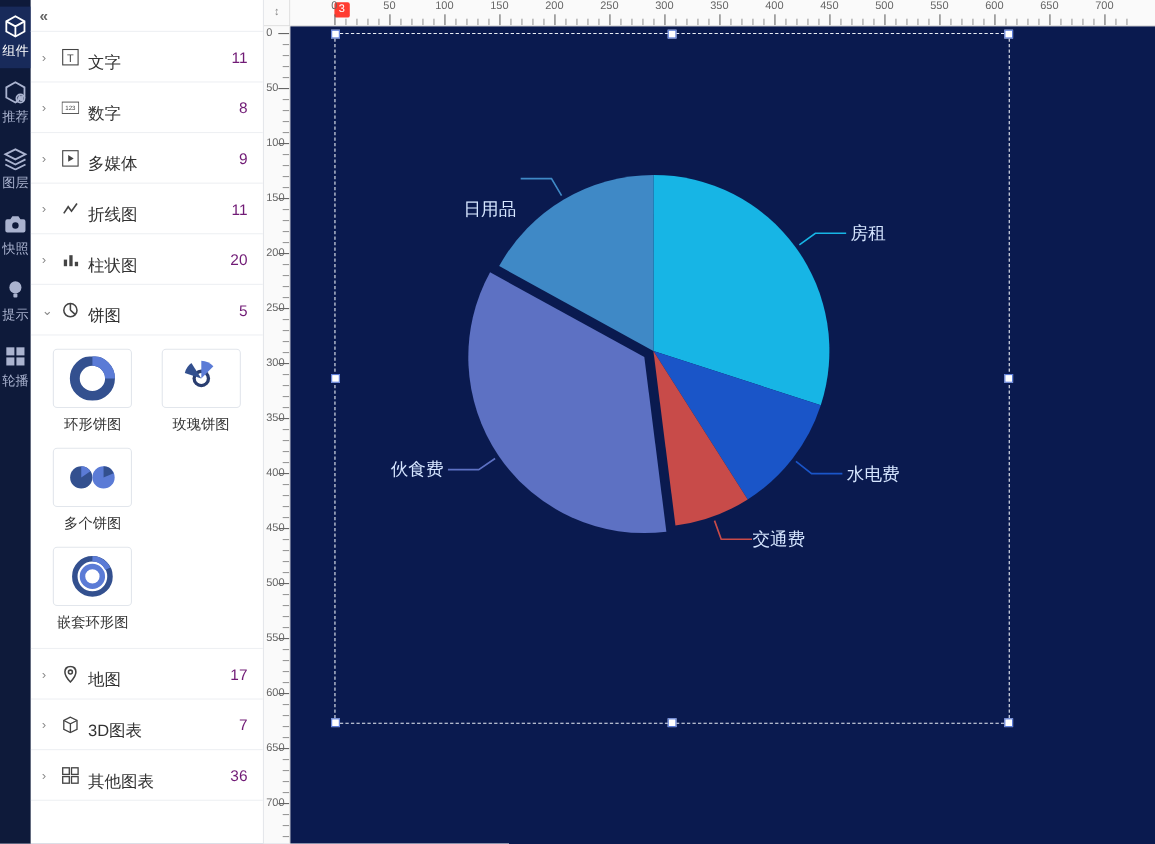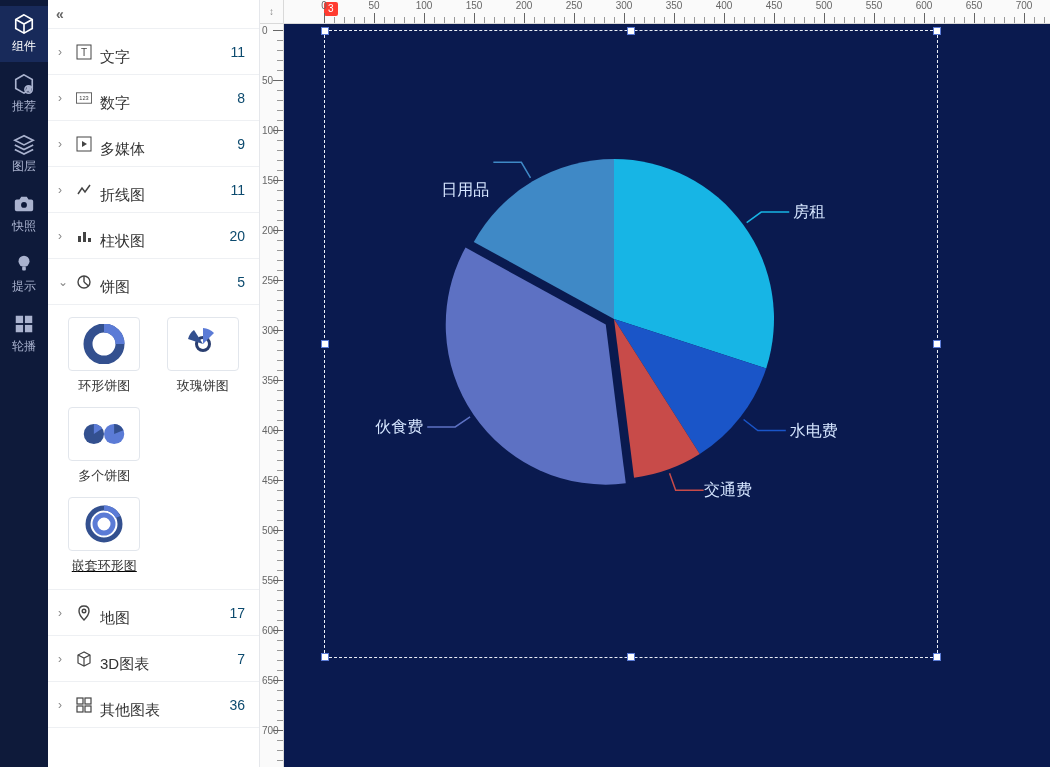--- a/index.html
+++ b/index.html
@@ -1,44 +1,44 @@
 <!DOCTYPE html>
 <html><head>
 <meta charset="utf-8">
 <style>
 * { margin: 0; padding: 0; box-sizing: border-box; }
 body { font-family: "Microsoft YaHei", "PingFang SC", Arial, sans-serif; font-size: 13px; background: #fff; overflow: hidden; }
 .app { display: flex; height: 767px; width: 1050px; }
 
 
-.rail { width: 48px; background: #0e1a3a; display: flex; flex-direction: column; align-items: center; padding-top: 6px; gap: 4px; }
+.rail { width: 28px; background: #0e1a3a; display: flex; flex-direction: column; align-items: center; padding-top: 6px; gap: 4px; }
 .rail-item { width: 48px; height: 56px; display: flex; flex-direction: column; align-items: center; justify-content: center; gap: 3px; color: #aab3cf; cursor: pointer; font-size: 12px; }
 .rail-item.active { color: #fff; background: #182a5a; }
 .rail-item svg { width: 22px; height: 22px; }
 
 
 .panel { width: 212px; background: #fff; border-right: 1px solid #e5e7eb; display: flex; flex-direction: column; }
 .panel-head { display: flex; align-items: center; gap: 6px; padding: 6px 8px; border-bottom: 1px solid #eef0f3; }
 .panel-head input { flex: 1; height: 26px; border: 1px solid #d8dde4; border-radius: 3px; padding: 0 8px; font-size: 13px; color: #888; outline: none; }
 .panel-head .collapse { color: #666; cursor: pointer; font-size: 14px; font-weight: bold; }
 
 .tree { flex: 1; overflow-y: auto; }
 .tree-row { display: flex; align-items: center; height: 46px; padding: 0 14px 0 10px; border-bottom: 1px solid #eef0f3; cursor: pointer; font-size: 15px; color: #333; }
 .tree-row .caret { width: 16px; color: #888; font-size: 12px; }
 .tree-row .icon-slot { width: 20px; height: 20px; margin-right: 6px; display: inline-flex; align-items: center; justify-content: center; color: #444; }
 .tree-row .icon-slot svg { width: 16px; height: 16px; }
 .tree-row .label { flex: 1; margin-top: 11px; }
-.tree-row .count { color: #0c4a6e; font-size: 14px; }
+.tree-row .count { color: #701a75; font-size: 14px; }
 
 .thumbs { display: grid; grid-template-columns: 1fr 1fr; gap: 12px 14px; padding: 12px 14px 14px; border-bottom: 1px solid #eef0f3; }
 .thumb { display: flex; flex-direction: column; align-items: center; gap: 6px; cursor: pointer; }
 .thumb-box { width: 72px; height: 54px; background: #fff; border: 1px solid #e2e6ec; border-radius: 4px; display: flex; align-items: center; justify-content: center; }
 .thumb-box svg { width: 46px; height: 40px; }
 .thumb-label { font-size: 13px; color: #333; white-space: nowrap; }
-.thumb.full { grid-column: 1 / 2; text-decoration: underline; }
+.thumb.full { grid-column: 1 / 2; }
 
 
 .stage { flex: 1; position: relative; background: #fff; overflow: hidden; }
 .ruler-h { position: absolute; top: 0; left: 24px; right: 0; height: 24px; background: #fafafa; border-bottom: 1px solid #d9d9d9; font-size: 10px; color: #666; overflow: hidden; }
 .ruler-h .tick { position: absolute; bottom: 0; width: 1px; height: 6px; background: #999; }
 .ruler-h .tick.major { height: 10px; background: #666; }
 .ruler-h .tick-label { position: absolute; top: 0; transform: translateX(-50%); }
 .ruler-h .marker { position: absolute; top: 2px; left: 40px; background: #ff3b30; color: #fff; font-size: 10px; padding: 0 4px; border-radius: 2px; line-height: 14px; }
 .ruler-v { position: absolute; top: 24px; left: 0; bottom: 0; width: 24px; background: #fafafa; border-right: 1px solid #d9d9d9; font-size: 10px; color: #666; overflow: hidden; }
 .ruler-v .tick { position: absolute; left: auto; right: 0; height: 1px; width: 6px; background: #999; }

